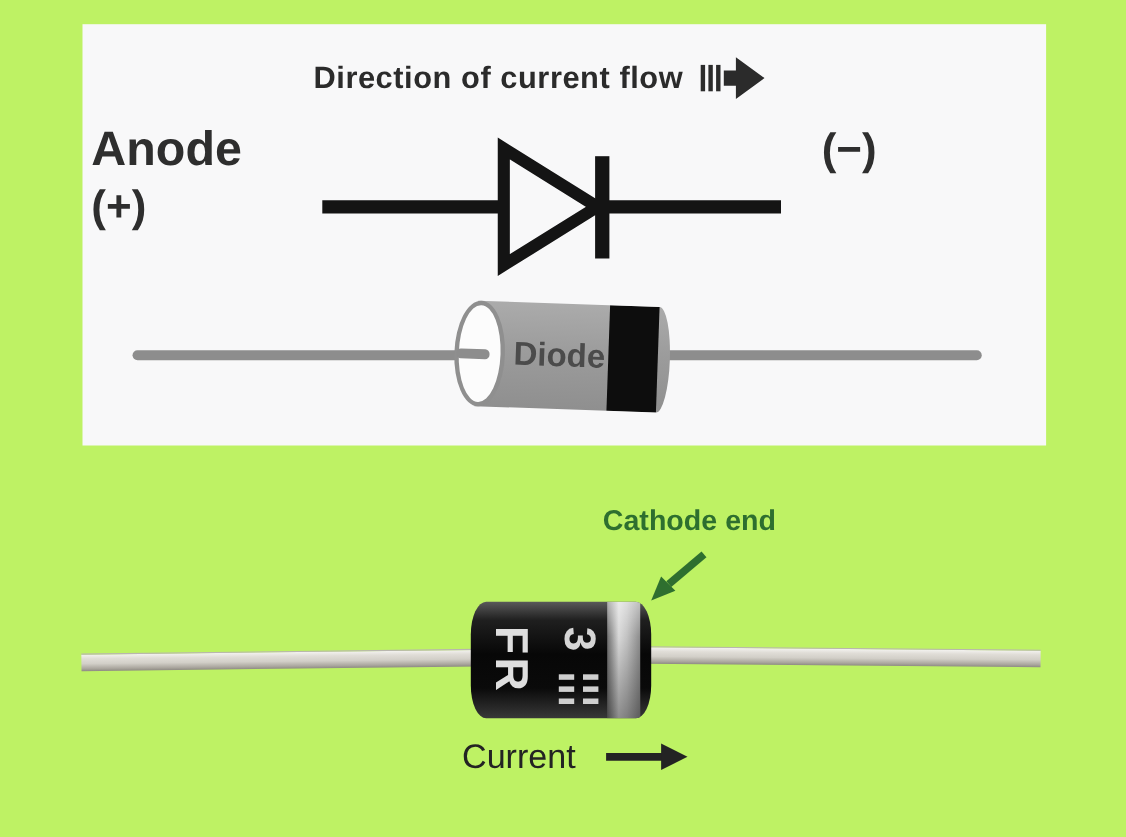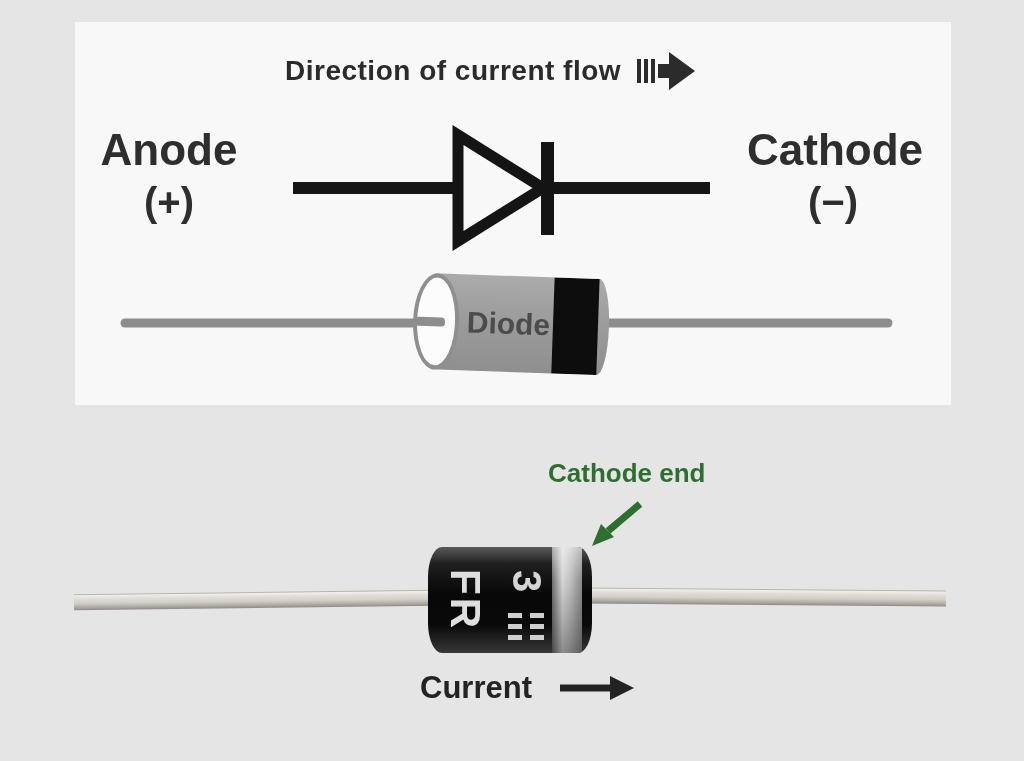--- a/index.html
+++ b/index.html
@@ -1,37 +1,37 @@
 <!DOCTYPE html>
 <html><head>
 <meta charset="utf-8">
 <style>
   * { margin: 0; padding: 0; box-sizing: border-box; }
   html, body { background: #ffffff; }
   body { font-family: "Liberation Sans", "DejaVu Sans", sans-serif; }
   #stage {
     position: relative; width: 1024px; height: 761px;
-    background: #e5e5e5; overflow: hidden; padding-left: 28px;
+    background: #bef264; overflow: hidden; padding-left: 28px;
   }
 
   
   .panel {
     position: absolute; left: 75px; top: 22px; width: 876px; height: 383px;
     background: #f8f8f9;
   }
   .heading-row {
     position: absolute; left: 210px; top: 28px;
     display: flex; align-items: center; gap: 14px;
   }
   .heading-text {
     font-size: 28px; font-weight: 700; color: #2b2b2b; letter-spacing: .5px;
     white-space: nowrap;
   }
   .terminal {
-    position: absolute; top: 102px; width: 172px; text-align: center;
+    position: absolute; top: 88px; width: 172px; 
     color: #2e2e2e; font-weight: 700;
   }
   .terminal .t-name { font-size: 44px; line-height: 52px; }
   .terminal .t-pol  { font-size: 40px; line-height: 52px; }
   .terminal.anode   { left: 8px; }
   .terminal.cathode { left: 672px; }
 
   .symbol-svg { position: absolute; left: 0; top: 0; }
 
   
@@ -107,21 +107,21 @@
     position: absolute; left: 80px; top: 64px; width: 42px; height: 34px;
     display: flex; gap: 8px;
   }
   .dash-col { display: flex; flex-direction: column; gap: 6px; padding-top: 2px; }
   .dash-col span { display: block; width: 14px; height: 5px; background: #cfcfcf; }
 
   .current-row {
     position: absolute; left: 420px; top: 670px;
     display: flex; align-items: center; gap: 26px;
   }
-  .current-text { font-size: 31px; font-weight: 700; color: #232323; }
+  .current-text { font-size: 31px; font-weight: 400; color: #232323; }
 </style>
 </head>
 <body>
 
 <div id="stage">
 
   <div class="panel">
 
     <div class="heading-row">
       <span class="heading-text">Direction of current flow</span>
@@ -132,21 +132,20 @@
         <polygon points="23,14 34,14 34,2 60,21 34,40 34,28 23,28" fill="#2b2b2b"></polygon>
       </svg>
     </div>
 
     <div class="terminal anode">
       <div class="t-name">Anode</div>
       <div class="t-pol">(+)</div>
     </div>
 
     <div class="terminal cathode">
-      <div class="t-name">Cathode</div>
       <div class="t-pol">(−)</div>
     </div>
 
     <svg class="symbol-svg" width="876" height="383" viewBox="0 0 876 383">
       <line x1="218" y1="166" x2="635" y2="166" stroke="#141414" stroke-width="12"></line>
       <polygon points="383,113 383,219 468,166" fill="#f8f8f9" stroke="#141414" stroke-width="11" stroke-linejoin="miter"></polygon>
       <rect x="466" y="120" width="13" height="93" fill="#141414"></rect>
     </svg>
 
     <svg class="symbol-svg" width="876" height="383" viewBox="0 0 876 383">

